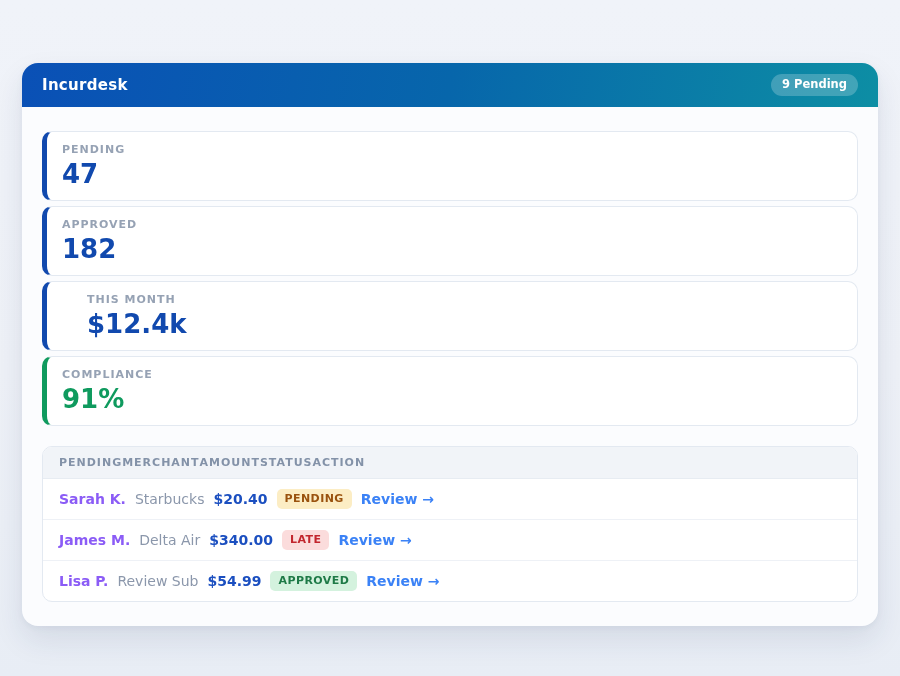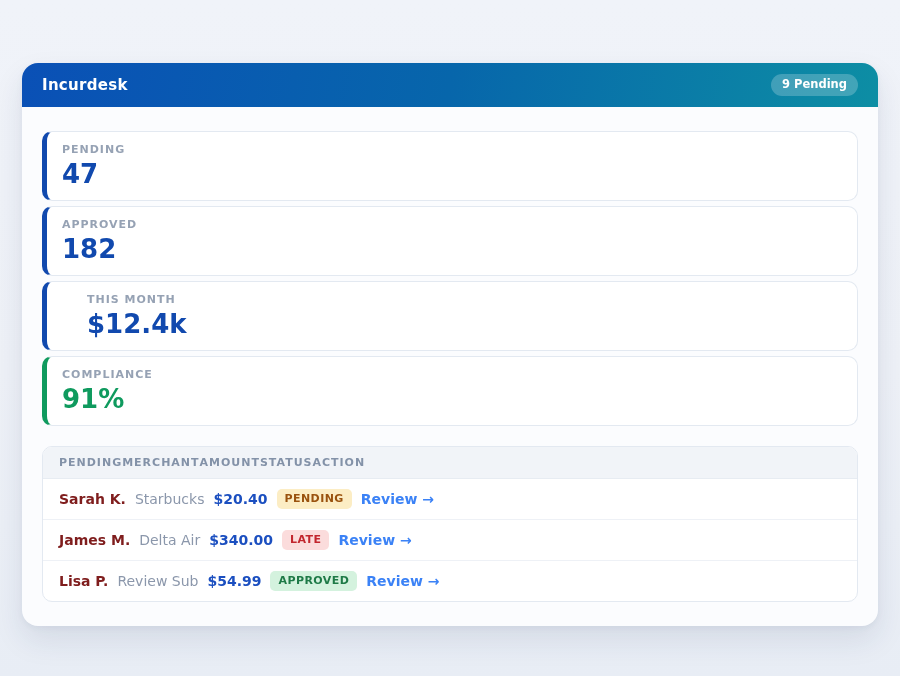--- a/index.html
+++ b/index.html
@@ -44,21 +44,21 @@
   .table-head{
     background:#f1f4f8;padding:9px 16px;border-bottom:1px solid #e7ecf2;
     font-size:11px;font-weight:bold;letter-spacing:.09em;color:#8392a8;
     display:flex;gap:0;
   }
   .table-row{
     display:flex;align-items:center;gap:9px;
     height:40px;padding:0 16px;font-size:14px;
   }
   .table-row + .table-row{border-top:1px solid #eef1f6;}
-  .cell-employee{font-weight:bold;color:#7f1d1d;}
+  .cell-employee{font-weight:bold;color:#8b5cf6;}
   .cell-merchant{color:#8b97ab;}
   .cell-amount{font-weight:bold;color:#1b4fc0;}
   .status-badge{
     font-size:11px;font-weight:bold;letter-spacing:.04em;
     padding:4px 8px;border-radius:5px;line-height:1.1;
   }
   .cell-action{font-weight:bold;color:#3b82f6;cursor:pointer;text-decoration:none;}
 </style>
 </head>
 <body>

